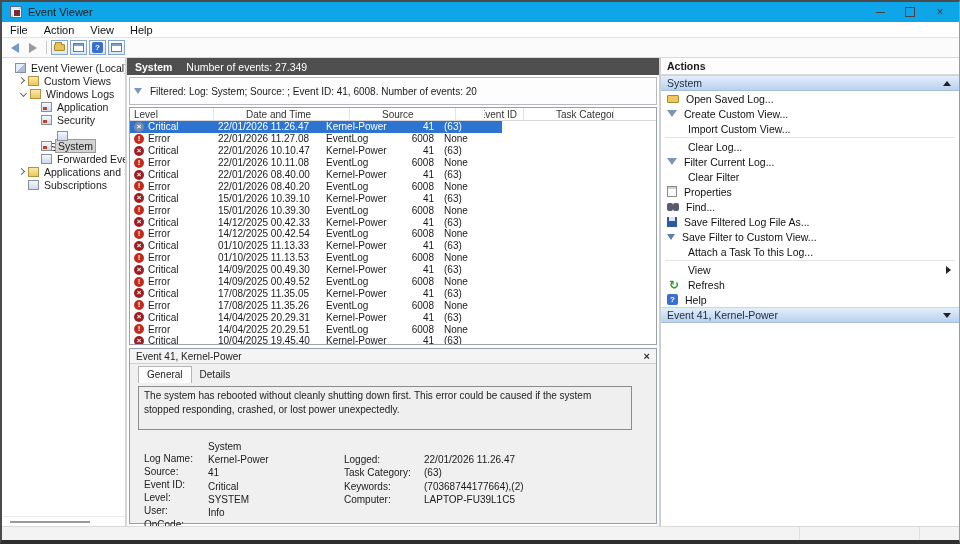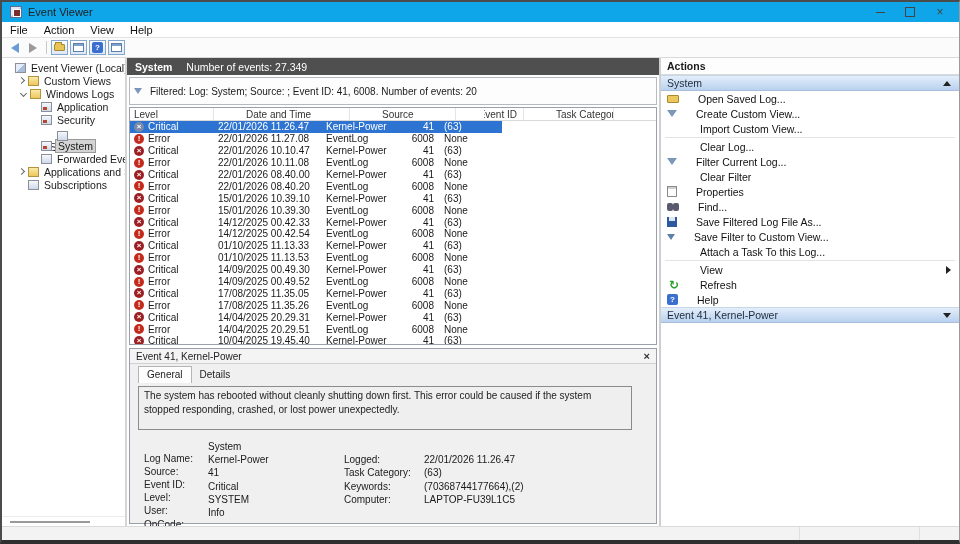--- a/index.html
+++ b/index.html
@@ -102,21 +102,21 @@
   .f-rv { flex:1; }
 
   
   .actions-pane { width:298px; flex:0 0 auto; display:flex; flex-direction:column; background:#fff; font-size:10.5px; }
   .actions-title { height:17px; flex:0 0 auto; display:flex; align-items:center; padding-left:6px; font-weight:bold; font-size:10.5px; border-bottom:1px solid #d9d9d9; background:#fdfdfd; }
   .sec-header { height:16px; flex:0 0 auto; display:flex; align-items:center; padding:0 8px 0 6px; background:linear-gradient(#e3eefb,#b9d1ef); border-top:1px solid #c9d6e8; border-bottom:1px solid #a9bedb; color:#1c2a3a; }
   .sec-header .sec-label { flex:1; }
   .sec-arrow { width:0; height:0; border-left:4px solid transparent; border-right:4px solid transparent; }
   .sec-up { border-bottom:5px solid #222; }
   .sec-down { border-top:5px solid #222; }
-  .action-item { height:15px; display:flex; align-items:center; padding-left:6px; color:#111;gap:12px; }
+  .action-item { height:15px; display:flex; align-items:center; padding-left:6px; color:#111; }
   .a-icon { width:14px; height:12px; margin-right:7px; flex:0 0 auto; display:flex; align-items:center; justify-content:center; }
   .a-sep { height:1px; background:#e4e4e4; margin:1px 4px; }
   .a-submenu { margin-left:auto; margin-right:8px; width:0; height:0; border-top:4px solid transparent; border-bottom:4px solid transparent; border-left:5px solid #222; }
   .ai-folder { width:12px; height:8px; background:#ecc75d; border:1px solid #a98a2e; border-radius:1px; }
   .ai-funnel { width:0; height:0; border-left:5px solid transparent; border-right:5px solid transparent; border-top:7px solid #7b96b8; }
   .ai-props { width:10px; height:11px; border:1px solid #8a8a8a; background:#fdfdfd; box-shadow:inset 0 2px 0 #cfcfcf; }
   .ai-find { width:12px; height:8px; position:relative; }
   .ai-find::before,.ai-find::after { content:""; position:absolute; top:0; width:6px; height:8px; background:#5a5a6e; border-radius:2px; }
   .ai-find::before{ left:0; } .ai-find::after{ right:0; }
   .ai-save { width:10px; height:10px; background:#2d5a9e; position:relative; }

